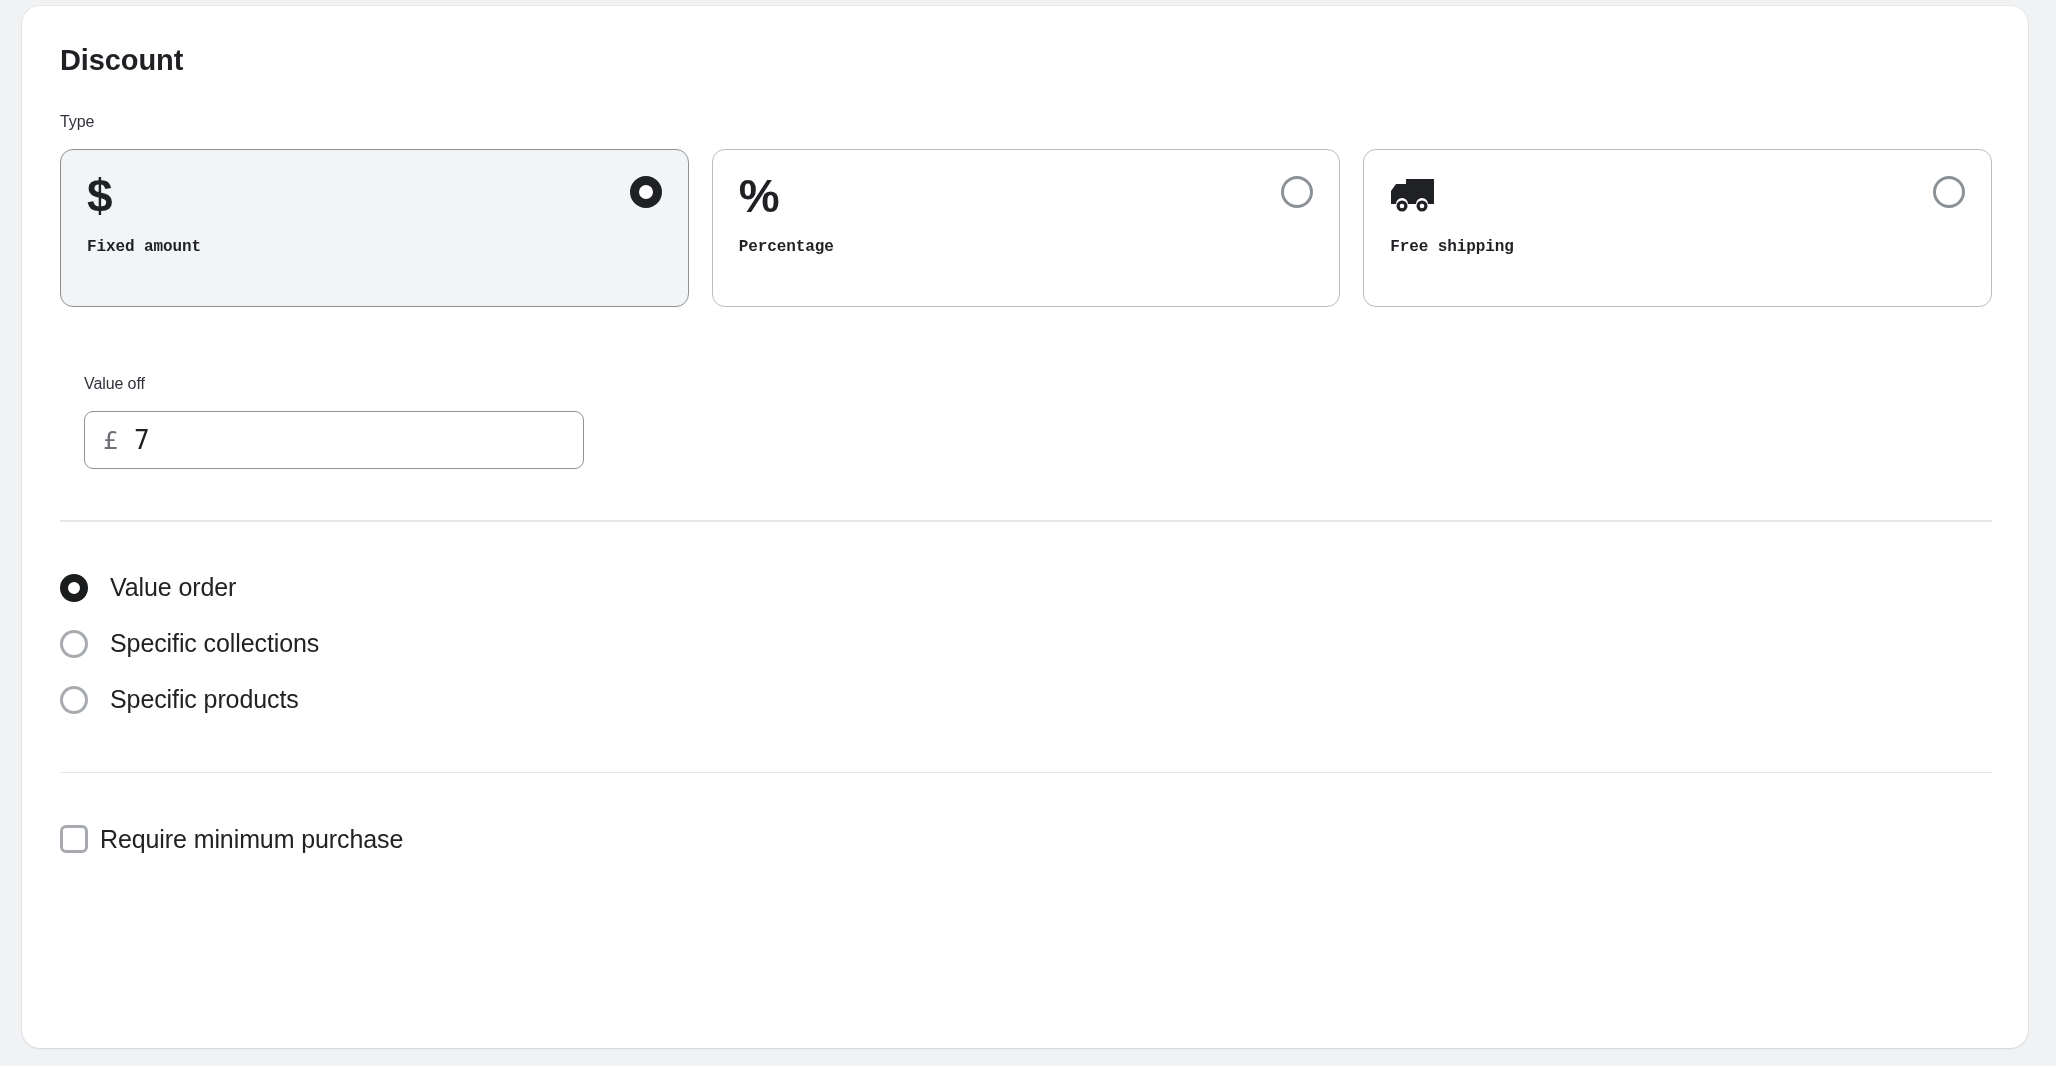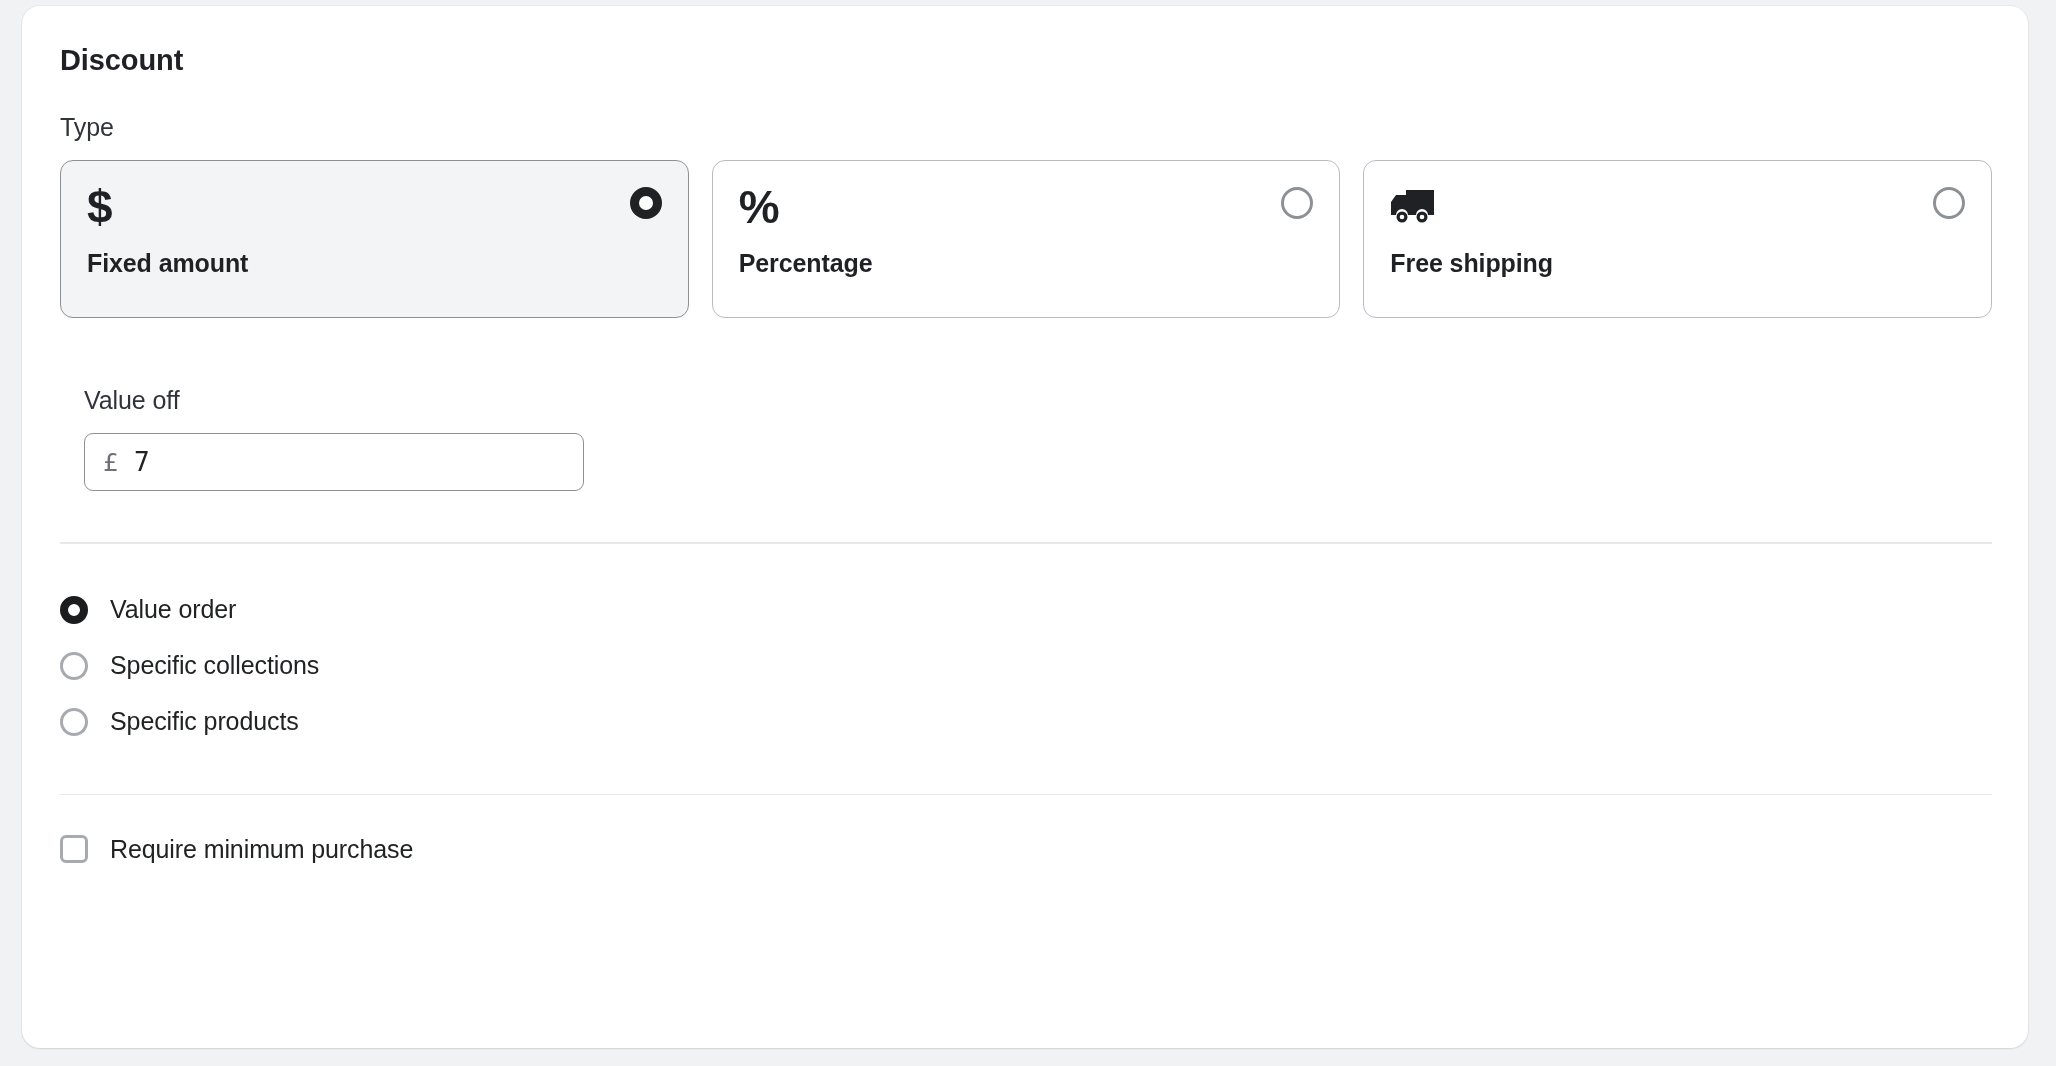--- a/index.html
+++ b/index.html
@@ -24,21 +24,21 @@
 
   .card-title {
     font-size: 29px;
     font-weight: 700;
     color: #1f2124;
     letter-spacing: -0.1px;
     margin-bottom: 36px;
   }
 
   .field-label {
-    font-size: 25px;
+    font-size: 16px;
     color: #30333a;
     font-weight: 400;
     margin-bottom: 18px;
     letter-spacing: -0.1px;
   }
 
   
   .type-row { display: flex; gap: 23px; }
   .type-card {
     flex: 1 1 0;
@@ -67,25 +67,26 @@
     color: #1f2124;
     font-family: "Liberation Sans", sans-serif;
   }
   .glyph-percent {
     font-size: 46px;
     font-weight: 700;
     line-height: 1;
     color: #1f2124;
   }
   .type-card-label {
-    font-size: 25px;
+    font-size: 16px;
     font-weight: 700;
     color: #1f2124;
     margin-top: 18px;
     letter-spacing: -0.1px;
+    font-family: Liberation Mono, monospace;
   }
   .radio-corner {
     position: absolute;
     top: 26px; right: 26px;
     width: 32px; height: 32px;
   }
   .radio-ring-off {
     width: 32px; height: 32px;
     border-radius: 50%;
     border: 3px solid #8c9196;
@@ -158,21 +159,22 @@
   .radio-row-label {
     font-size: 25px;
     color: #202223;
     letter-spacing: -0.1px;
   }
 
   
   .check-block { margin-top: 40px; }
   .check-row {
     display: flex;
-    gap: 22px;
+    align-items: center;
+    gap: 12px;
     height: 52px;
     cursor: pointer;
   }
   .checkbox {
     width: 28px; height: 28px;
     border: 3px solid #a7abb0;
     border-radius: 6px;
     background: #ffffff;
     flex: none;
   }

